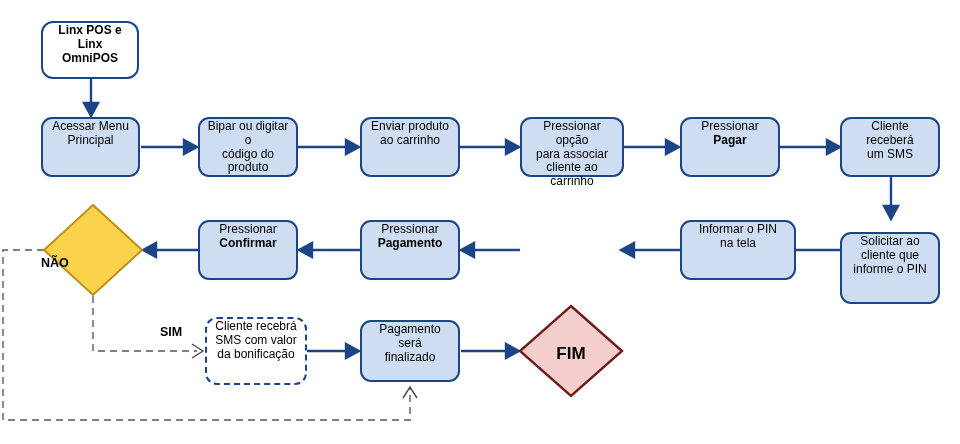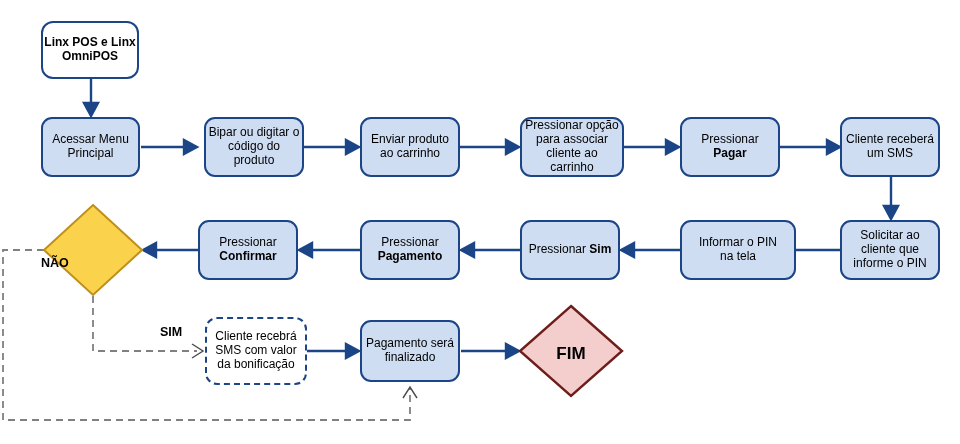--- a/index.html
+++ b/index.html
@@ -10,22 +10,22 @@
   }
   svg.layer{position:absolute;left:0;top:0;width:960px;height:444px;}
   .ar{stroke:var(--connector);stroke-width:2.4;fill:var(--connector);}
   .d{fill:none;stroke:var(--dashed-connector);stroke-width:1.8;stroke-dasharray:7 5;}
   .oh{fill:none;stroke:var(--open-arrow);stroke-width:1.4;}
   .dec{fill:var(--decision-fill);stroke:var(--decision-border);stroke-width:2;}
   .end{fill:var(--end-fill);stroke:var(--end-border);stroke-width:2.4;}
   .node{
     position:absolute;box-sizing:border-box;
     background:var(--node-fill);border:2px solid var(--node-border);
-    border-radius:11px;display:flex;align-items:center;justify-content:center;
-    text-align:center;padding:1px 0;
+    border-radius:11px;display:flex;justify-content:center;
+    text-align:center;padding:1px 7px;
   }
   .start{background:var(--start-fill);font-weight:bold;border-radius:12px;}
   .dashedbox{background:var(--start-fill);border-style:dashed;border-radius:12px;}
   .pre{white-space:pre-line;}
   .ln{display:block;}
   .overlay{position:absolute;text-align:center;white-space:pre-line;}
   .lbl{position:absolute;font-weight:bold;font-size:12.5px;padding-left:31px;}
 </style>
 </head>
 <body>
@@ -59,21 +59,21 @@
   </svg>
 
   <div class="node start" style="left:41px;top:21px;width:98px;height:58px">
     <span><b>Linx POS</b><span> e </span><b>Linx OmniPOS</b></span>
   </div>
 
   <div class="node" style="left:41px;top:117px;width:99px;height:60px">
     <span class="pre">Acessar Menu
 Principal</span>
   </div>
-  <div class="node" style="left:204px;top:117px;width:100px;height:60px">
+  <div class="node" style="left:198px;top:117px;width:100px;height:60px">
     <span class="pre">Bipar ou digitar o
 código do
 produto</span>
   </div>
   <div class="node" style="left:360px;top:117px;width:100px;height:60px">
     <span class="pre">Enviar produto
 ao carrinho</span>
   </div>
   <div class="node" style="left:520px;top:117px;width:104px;height:60px">
     <span class="pre">Pressionar opção
@@ -85,31 +85,28 @@
     <span>
         <span class="ln">Pressionar</span>
         <b class="ln">Pagar</b>
       </span>
   </div>
   <div class="node" style="left:840px;top:117px;width:100px;height:60px">
     <span class="pre">Cliente receberá
 um SMS</span>
   </div>
 
-  <div class="node" style="left:840px;top:220px;width:100px;height:60px">
+  <div class="node" style="left:840px;top:232px;width:100px;height:72px">
     <span class="pre">Solicitar ao
 cliente que
 informe o PIN</span>
   </div>
   <div class="node" style="left:680px;top:220px;width:116px;height:60px">
     <span class="pre">Informar o PIN
 na tela</span>
-  </div>
-  <div class="node" style="left:520px;top:220px;width:100px;height:60px">
-    <span><span>Pressionar </span><b>Sim</b></span>
   </div>
   <div class="node" style="left:360px;top:220px;width:100px;height:60px">
     <span>
         <span class="ln">Pressionar</span>
         <b class="ln">Pagamento</b>
       </span>
   </div>
   <div class="node" style="left:198px;top:220px;width:100px;height:60px">
     <span>
         <span class="ln">Pressionar</span>

